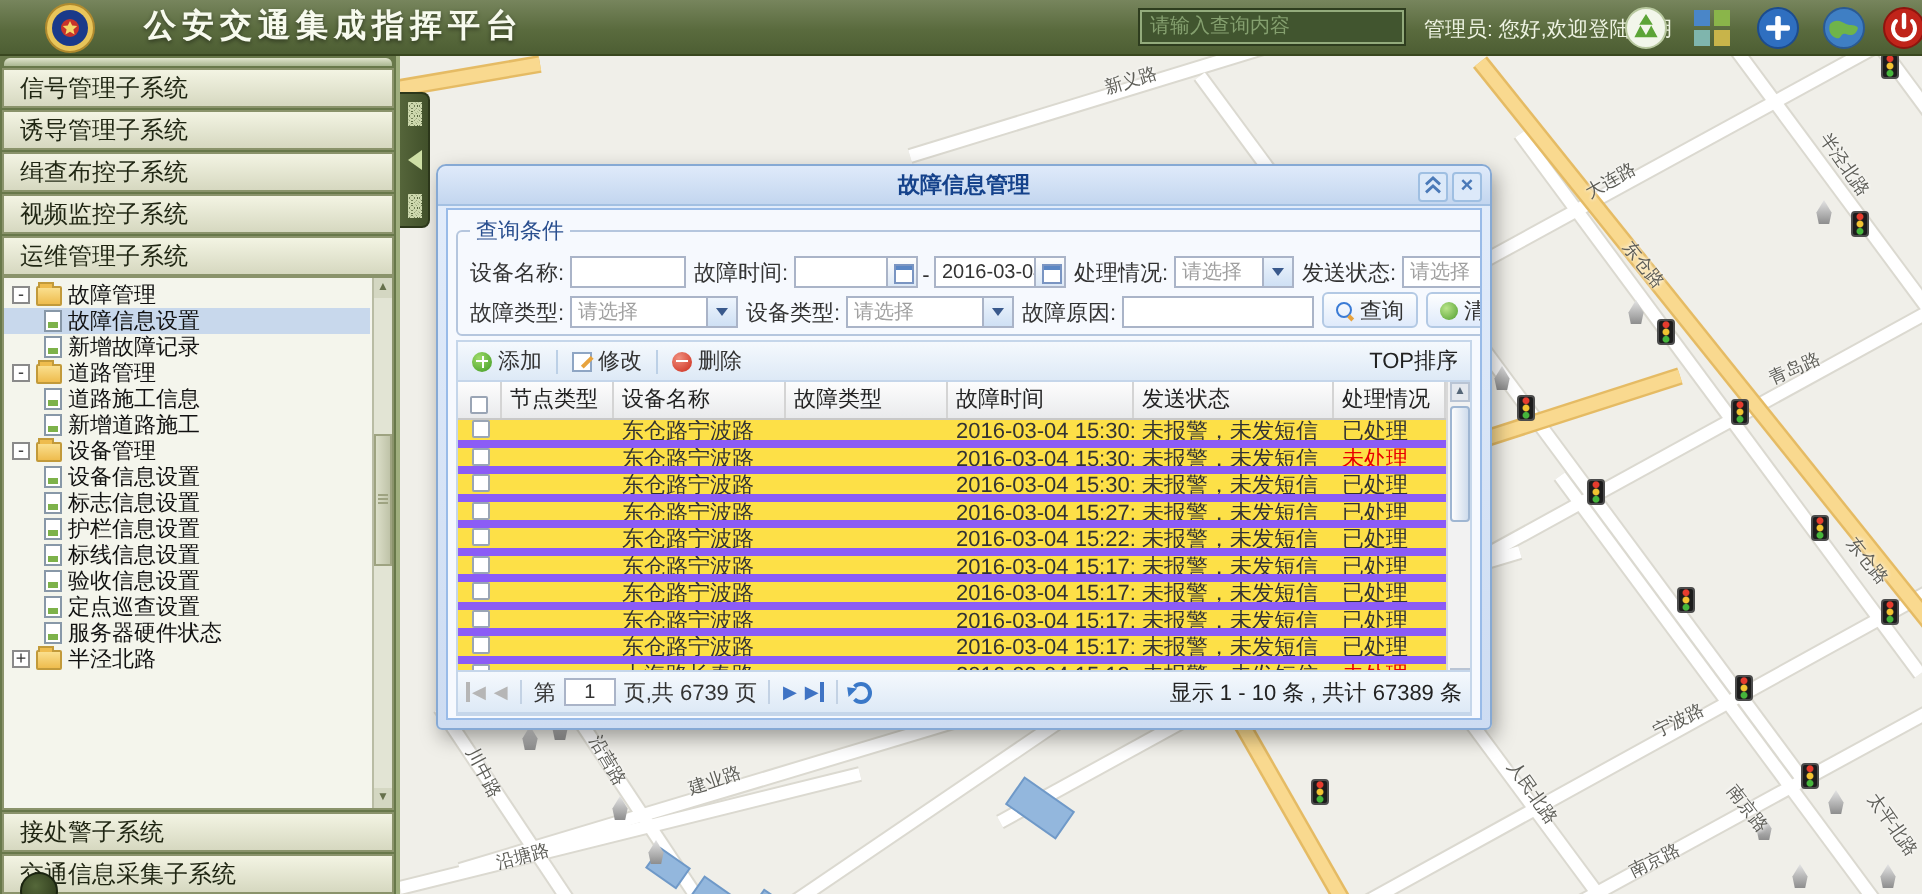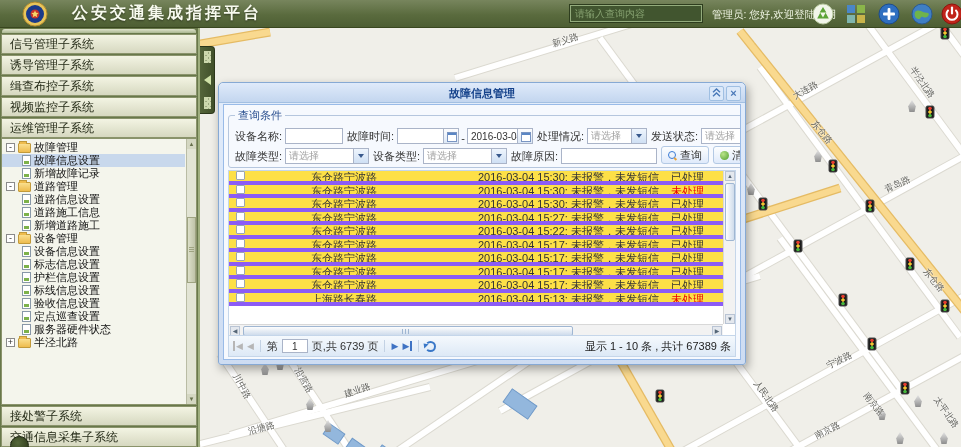--- a/index.html
+++ b/index.html
@@ -326,24 +326,20 @@
         <span class="page-ic"></span>
         <span>新增故障记录</span>
           </div>
           <div class="tnode folder">
         <span class="exp">-</span>
         <span class="fold"></span>
         <span>道路管理</span>
           </div>
           <div class="tnode leaf">
         <span class="page-ic"></span>
-        <span>道路信息设置</span>
-          </div>
-          <div class="tnode leaf">
-        <span class="page-ic"></span>
         <span>道路施工信息</span>
           </div>
           <div class="tnode leaf">
         <span class="page-ic"></span>
         <span>新增道路施工</span>
           </div>
           <div class="tnode folder">
         <span class="exp">-</span>
         <span class="fold"></span>
         <span>设备管理</span>
@@ -458,23 +454,52 @@
             <span class="ic-search"></span>
             <span>查询</span>
           </span>
           <span class="qbtn">
             <span class="ic-clear"></span>
             <span>清除</span>
           </span>
         </div>
       </fieldset>
 
+      <div id="tbar">
+        <span class="tbtn">
+          <span class="ic-add"></span>
+          <span>添加</span>
+        </span>
+        <span class="tsep"></span>
+        <span class="tbtn">
+          <span class="ic-edit"></span>
+          <span>修改</span>
+        </span>
+        <span class="tsep"></span>
+        <span class="tbtn">
+          <span class="ic-del"></span>
+          <span>删除</span>
+        </span>
+        <span id="top-sort">TOP排序</span>
+      </div>
 
       <div id="grid">
         <div id="gviewport">
+          <div class="ghead">
+            <div class="gh c0">
+                <span class="cb" style="margin:4px auto 0"></span>
+              </div>
+            <div class="gh c1">节点类型</div>
+            <div class="gh c2">设备名称</div>
+            <div class="gh c3">故障类型</div>
+            <div class="gh c4">故障时间</div>
+            <div class="gh c5">发送状态</div>
+            <div class="gh c6">处理情况</div>
+
+          </div>
           <div>
               <div class="grow">
       <div class="gc c0">
                   <span class="cb"></span>
                 </div>
       <div class="gc c1"></div>
       <div class="gc c2">东仓路宁波路</div>
       <div class="gc c3"></div>
       <div class="gc c4">2016-03-04 15:30:00</div>
       <div class="gc c5">未报警，未发短信</div>

